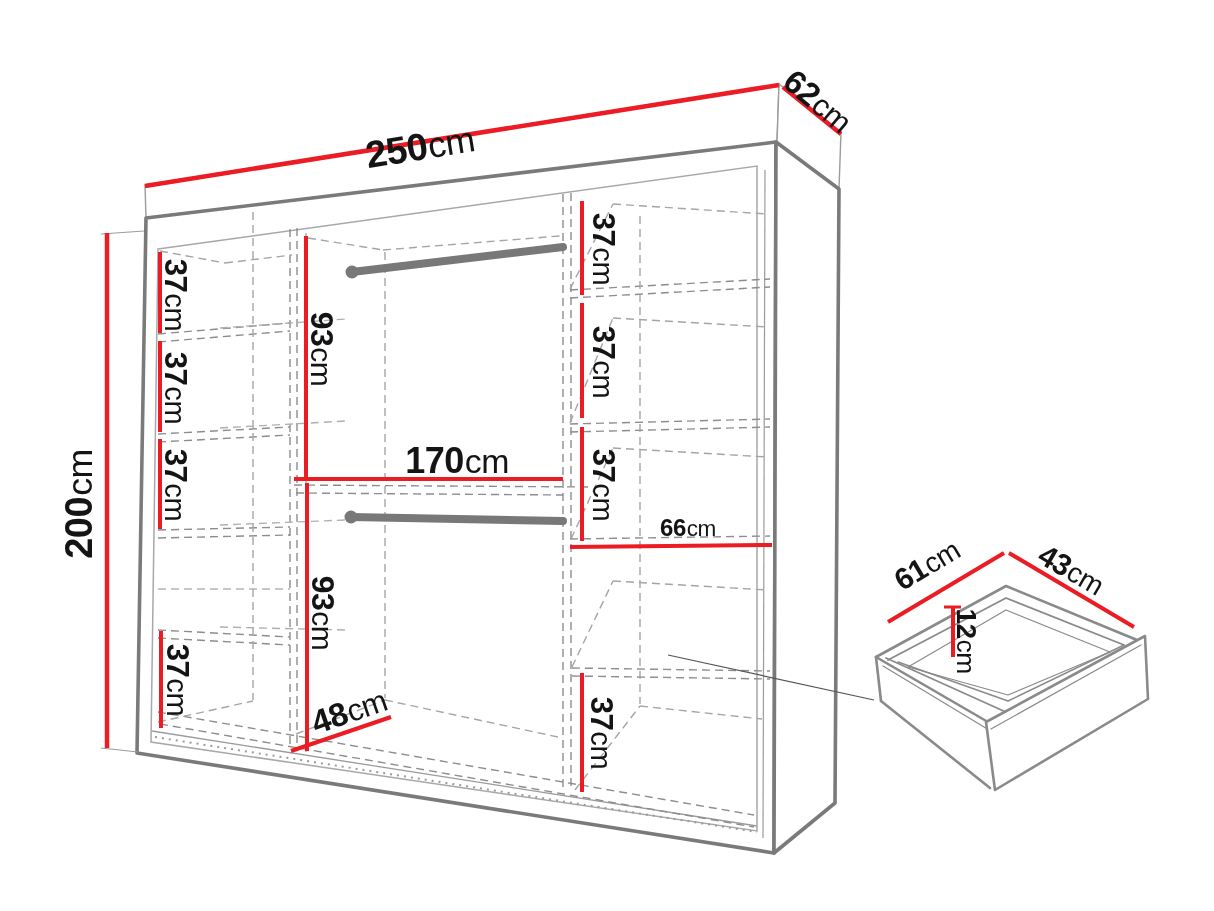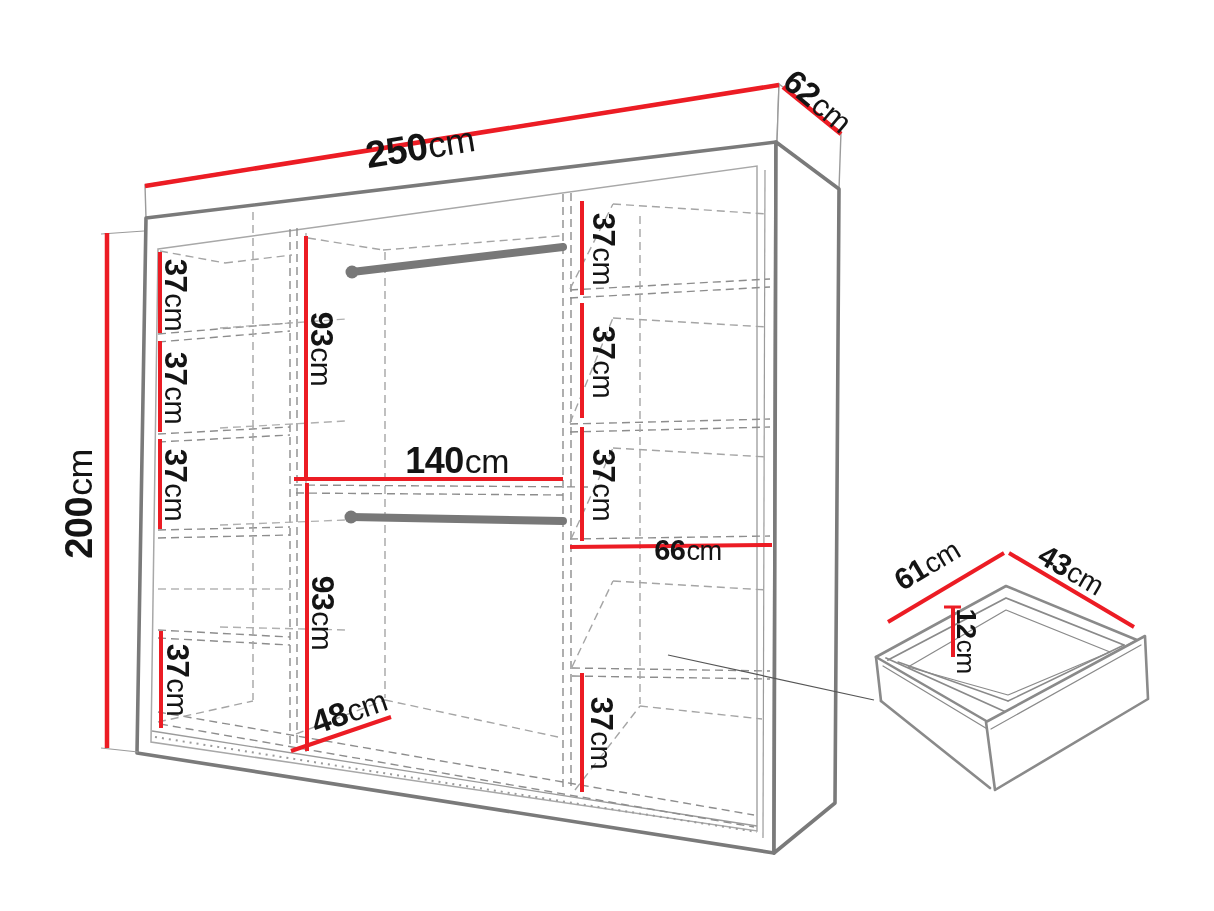--- a/index.html
+++ b/index.html
@@ -190,26 +190,26 @@
   <div class="lbl" style="left:818px;top:101px;--r:40deg;font-size:33px"><b>62</b><span class="u">cm</span></div>
   <div class="lbl" style="left:79px;top:504px;--r:-90deg;font-size:38px"><b>200</b><span class="u">cm</span></div>
 
   <div class="lbl" style="left:175px;top:295px;--r:90deg;font-size:31px"><b>37</b><span class="u">cm</span></div>
   <div class="lbl" style="left:175px;top:388px;--r:90deg;font-size:31px"><b>37</b><span class="u">cm</span></div>
   <div class="lbl" style="left:175px;top:485px;--r:90deg;font-size:31px"><b>37</b><span class="u">cm</span></div>
   <div class="lbl" style="left:177px;top:680px;--r:90deg;font-size:31px"><b>37</b><span class="u">cm</span></div>
 
   <div class="lbl" style="left:322px;top:349px;--r:90deg;font-size:32px"><b>93</b><span class="u">cm</span></div>
   <div class="lbl" style="left:323px;top:613px;--r:90deg;font-size:32px"><b>93</b><span class="u">cm</span></div>
-  <div class="lbl" style="left:457px;top:461px;font-size:36px"><b>140</b><span class="u">cm</span></div>
+  <div class="lbl" style="left:457px;top:461px;font-size:36px"><b>170</b><span class="u">cm</span></div>
   <div class="lbl" style="left:349px;top:711px;--r:-19deg;font-size:33px"><b>48</b><span class="u">cm</span></div>
 
   <div class="lbl" style="left:603px;top:249px;--r:90deg;font-size:31px"><b>37</b><span class="u">cm</span></div>
   <div class="lbl" style="left:603px;top:362px;--r:90deg;font-size:31px"><b>37</b><span class="u">cm</span></div>
   <div class="lbl" style="left:603px;top:485px;--r:90deg;font-size:31px"><b>37</b><span class="u">cm</span></div>
   <div class="lbl" style="left:601px;top:733px;--r:90deg;font-size:31px"><b>37</b><span class="u">cm</span></div>
-  <div class="lbl" style="left:688px;top:550px;font-size:29px"><b>66</b><span class="u">cm</span></div>
+  <div class="lbl" style="left:688px;top:528px;font-size:24px"><b>66</b><span class="u">cm</span></div>
 
   <div class="lbl" style="left:927px;top:565px;--r:-31deg;font-size:30px"><b>61</b><span class="u">cm</span></div>
   <div class="lbl" style="left:1071px;top:570px;--r:30deg;font-size:30px"><b>43</b><span class="u">cm</span></div>
   <div class="lbl" style="left:966px;top:641px;--r:90deg;font-size:28px"><b>12</b><span class="u">cm</span></div>
 
 </div>
 
 </body></html>

